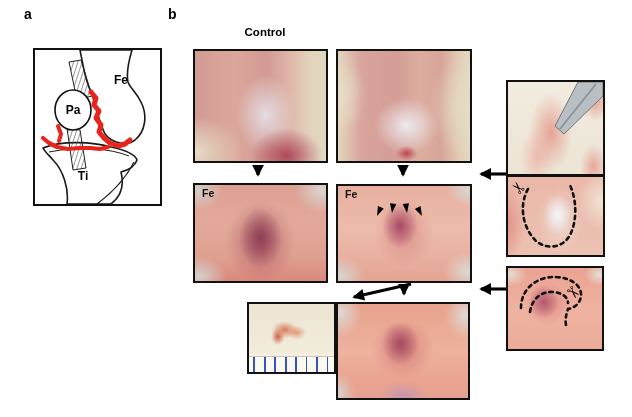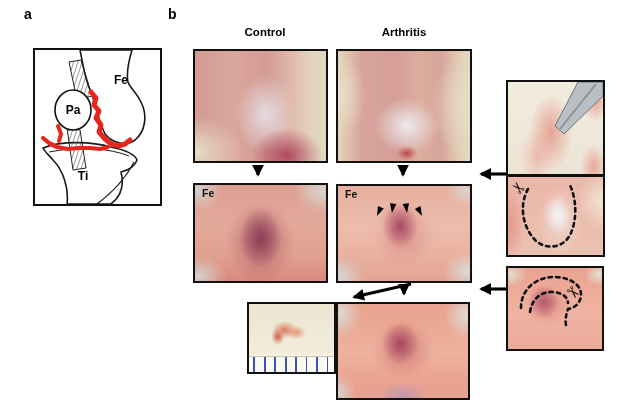--- a/index.html
+++ b/index.html
@@ -110,21 +110,20 @@
       <path d="M 8,88 L 14,93 L 22,97 L 33,99 L 44,98 L 55,98 L 65,99 L 73,97" fill="none" stroke="#e8251c" stroke-width="4.2" stroke-linecap="round" stroke-linejoin="round"></path>
       <path d="M 23,76 L 26,84 L 24,91" fill="none" stroke="#e8251c" stroke-width="4" stroke-linecap="round"></path>
 
       <text x="86" y="34" font-size="12" font-weight="600" text-anchor="middle">Fe</text>
       <text x="38" y="64" font-size="12" font-weight="600" text-anchor="middle">Pa</text>
       <text x="48" y="130" font-size="12" font-weight="600" text-anchor="middle">Ti</text>
     </svg>
   </div>
 
   <div class="abs col-header" style="left:197px;top:26px;width:136px;">Control</div>
-  <div class="abs col-header" style="left:336px;top:26px;width:136px;">Arthritis</div>
 
   <div class="photo ph-top-control" style="left:193px;top:49px;width:135px;height:114px;"></div>
   <div class="photo ph-top-arthritis" style="left:336px;top:49px;width:136px;height:114px;"></div>
 
   <div class="photo ph-mid-control" style="left:193px;top:183px;width:135px;height:100px;">
     <span class="fe-tag">Fe</span>
   </div>
   <div class="photo ph-mid-arthritis" style="left:336px;top:184px;width:136px;height:99px;">
     <span class="fe-tag">Fe</span>
     <svg width="132" height="95" viewBox="0 0 132 95" style="position:absolute;left:0;top:0;">

